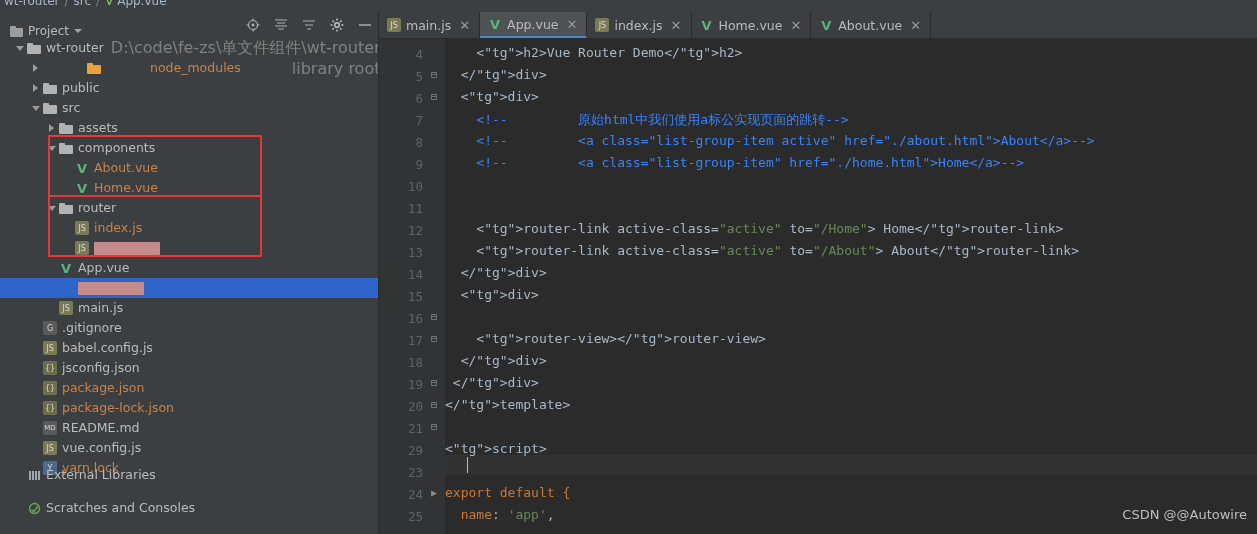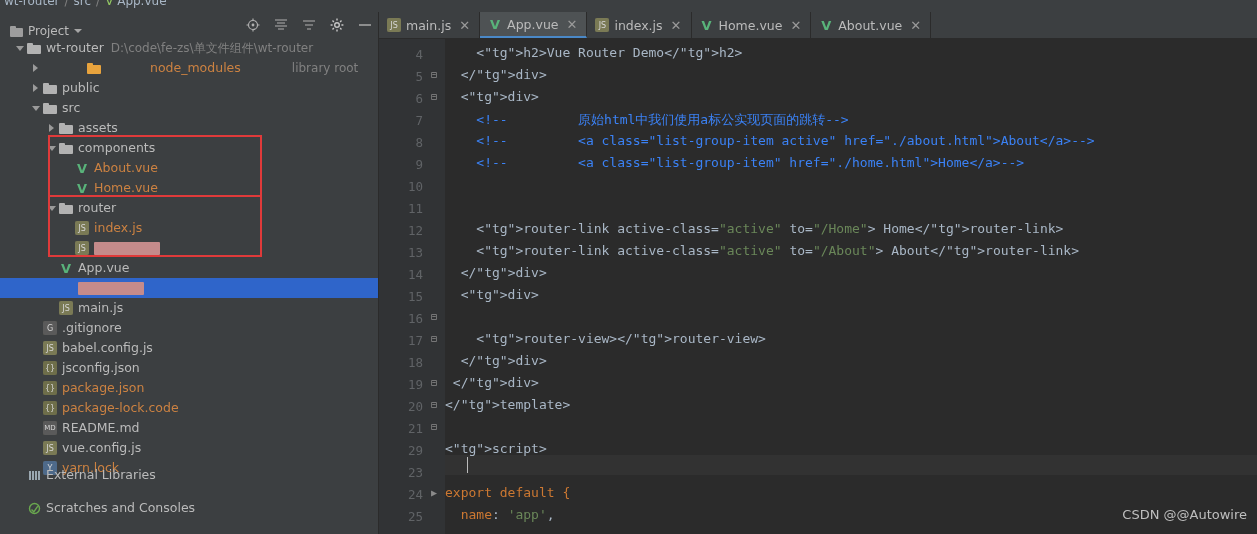--- a/index.html
+++ b/index.html
@@ -101,21 +101,21 @@
   .arrow .tri-d {
     width: 0; height: 0; border-left: 4px solid transparent;
     border-right: 4px solid transparent; border-top: 5px solid #9a9a9a;
   }
   .ic {
     width: 16px; height: 16px; margin-right: 4px;
     display: inline-flex; align-items: center; justify-content: center;
     flex: 0 0 auto;
   }
   .lbl { line-height: 20px; }
-  .sub { color: #808080; margin-left: 7px; font-size: 12px; }
+  .sub { color: #808080; margin-left: 7px; font-size: 16px; }
 
   
   .fld {
     width: 14px; height: 11px; position: relative; display: inline-block;
   }
   .fld::before {
     content: ""; position: absolute; left: 0; top: 2px; width: 14px; height: 9px;
     background: #b2b2b2; border-radius: 1px;
   }
   .fld::after {
@@ -443,21 +443,21 @@
             <span class="js-ic json-ic"></span>
           </span>
         <span class="lbl txt-orange">package.json</span>
       </div>
 
       <div class="row" style="position:absolute;top:360px;left:30px;">
         <span class="arrow"></span>
         <span class="ic">
             <span class="js-ic json-ic"></span>
           </span>
-        <span class="lbl txt-orange">package-lock.code</span>
+        <span class="lbl txt-orange">package-lock.json</span>
       </div>
 
       <div class="row" style="position:absolute;top:380px;left:30px;">
         <span class="arrow"></span>
         <span class="ic">
             <span class="js-ic md-ic"></span>
           </span>
         <span class="lbl txt-plain">README.md</span>
       </div>
 

